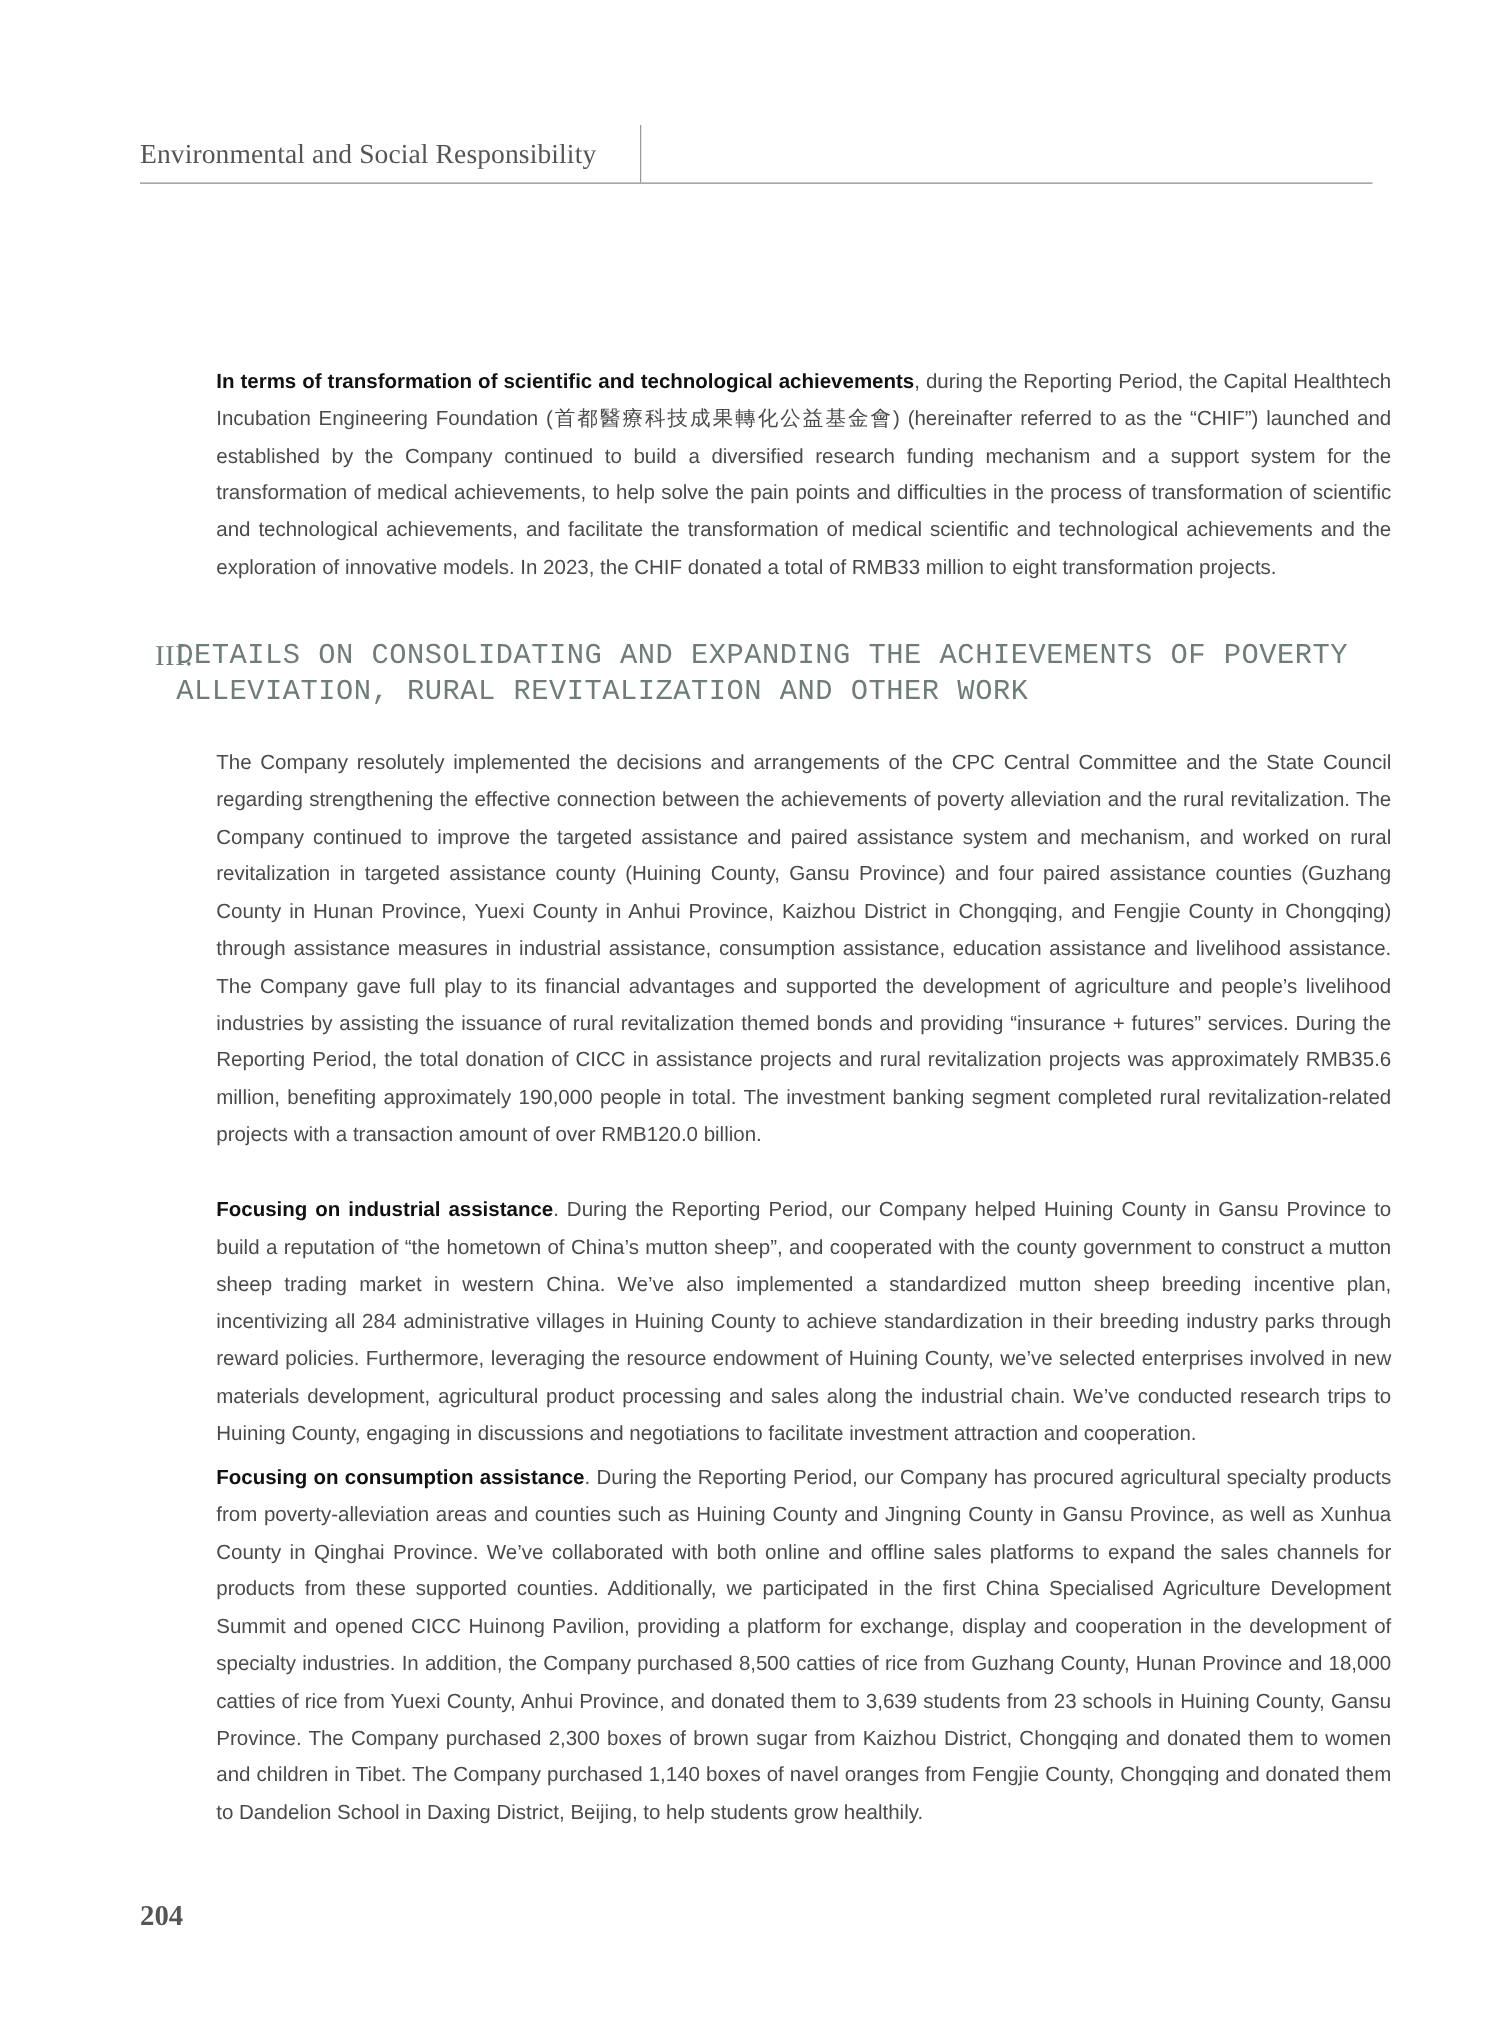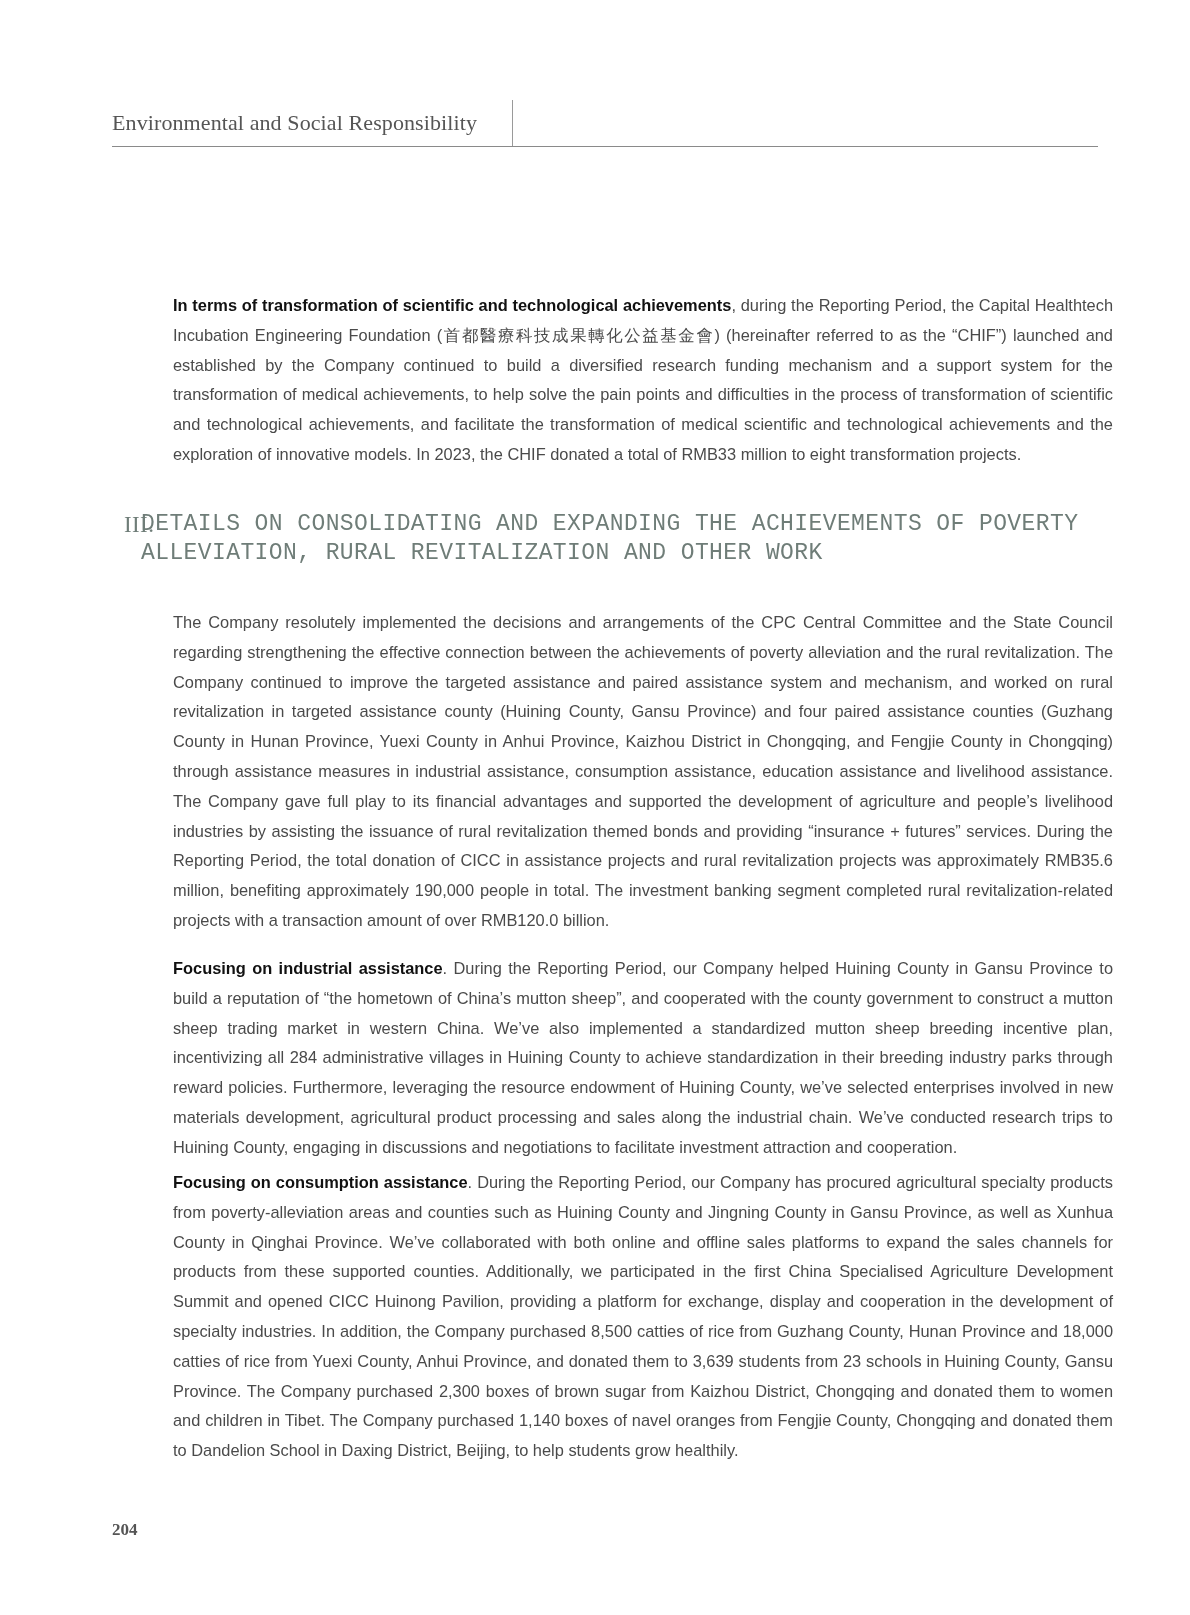--- a/index.html
+++ b/index.html
@@ -25,37 +25,37 @@
   .body-text {
     font-family: "Liberation Sans", sans-serif;
     font-size: 16.4px; line-height: 29.8px; color: #4a4a4a;
     text-align: justify; text-align-last: left;
     margin: 16px;
   }
   .body-text b { color: #111111; font-weight: bold; }
 
   .para { position: absolute; left: 157px; width: 940px; }
   #p1 { top: 275px; }
-  #p2 { top: 592px; }
+  #p2 { top: 580px; }
   #p3 { top: 938px; }
   #p4 { top: 1152px; }
 
   .section-heading {
     position: absolute; left: 112px; top: 510px; width: 990px;
     font-family: "Liberation Serif", serif;
     font-size: 23px; line-height: 29px; color: #6f7d78;
     letter-spacing: 0.4px;
   }
   .section-num { position: absolute; left: 12px; top: 0; }
   .section-text { position: absolute; left: 29px; top: 0; width: 945px; font-family: Liberation Mono, monospace; }
 
   .page-number {
     position: absolute; left: 112px; top: 1520px;
     font-family: "Liberation Serif", serif;
-    font-size: 17px; font-weight: bold; color: #555555; text-align: center;
+    font-size: 23px; font-weight: bold; color: #555555; text-align: center;
   }
 </style>
 </head>
 <body>
 
 <div class="page">
 
   <div class="header">
     <span class="header-title">Environmental and Social Responsibility</span>
     <div class="header-rule"></div>

